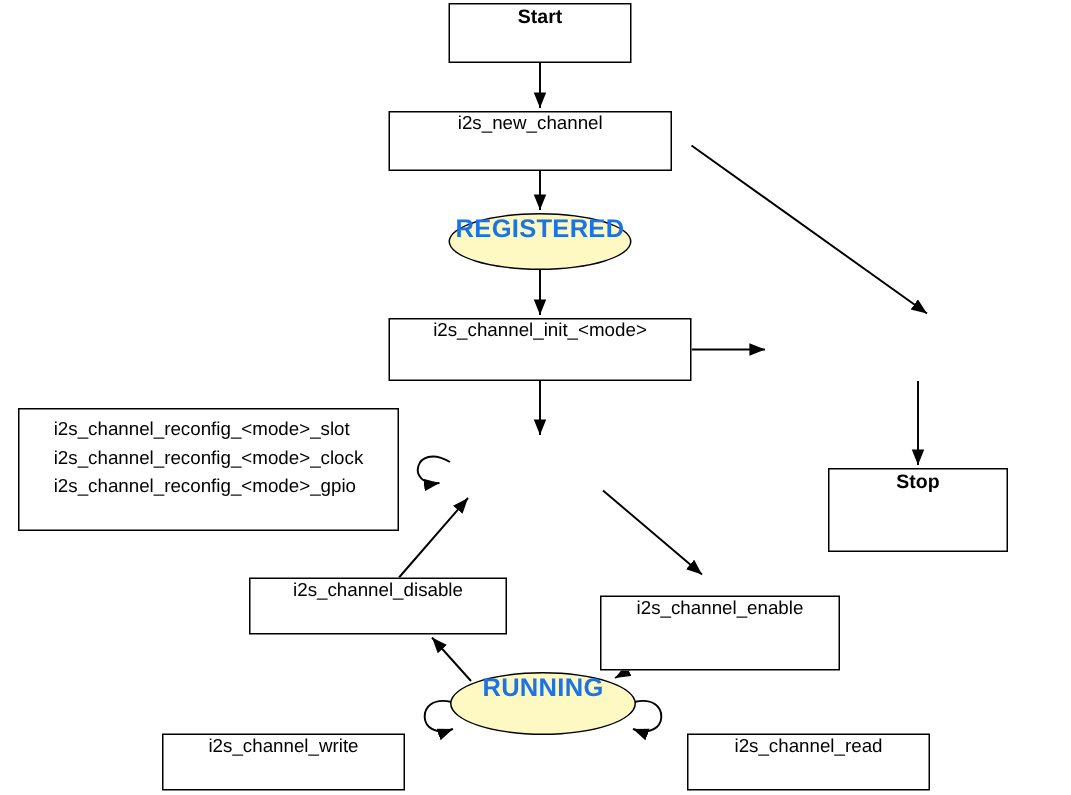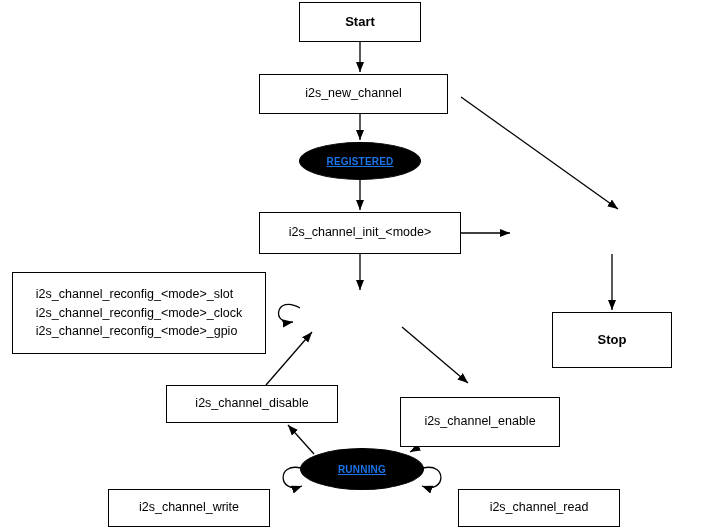--- a/index.html
+++ b/index.html
@@ -22,21 +22,21 @@
     left: 0;
     top: 0;
     width: 714px;
     height: 530px;
     pointer-events: none;
   }
   .node {
     position: absolute;
     box-sizing: border-box;
     display: flex;
-    align-items: center;
+    align-items: flex-start;
     justify-content: center;
     text-align: center;
   }
   .box {
     border: 1px solid #000000;
     background: #ffffff;
     font-size: 12.5px;
     color: #000000;
     line-height: 1.25;
   }
@@ -47,27 +47,26 @@
   .multiline {
     display: block;
     white-space: pre-line;
     text-align: left;
     padding: 4px 8px;
     font-size: 12.5px;
     line-height: 1.5;
   }
   .ellipse {
     border: 1px solid #000000;
-    background: #000000;
+    background: #fef9c3;
     border-radius: 50%;
     color: #1a73e8;
     font-weight: bold;
-    font-size: 10px;
+    font-size: 17px;
     letter-spacing: 0.2px;
-    text-decoration: underline;
   }
 </style>
 </head>
 <body>
 
 <div id="canvas">
 
   <svg class="edges" viewBox="0 0 714 530">
     <defs>
       <marker id="arrow" markerWidth="10" markerHeight="10" refX="8" refY="3.2" orient="auto" markerUnits="strokeWidth">

